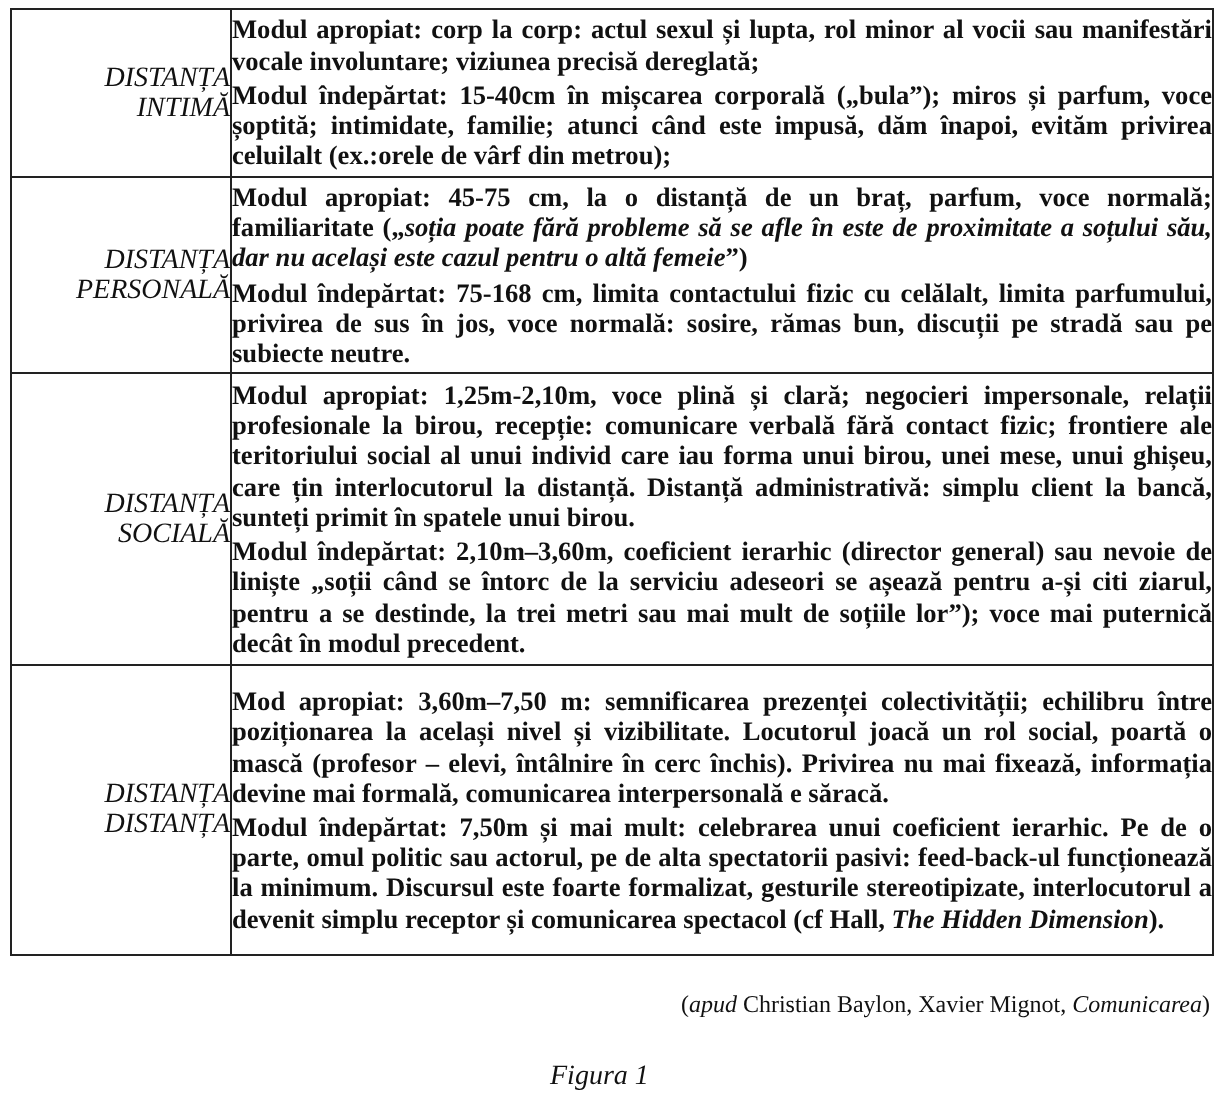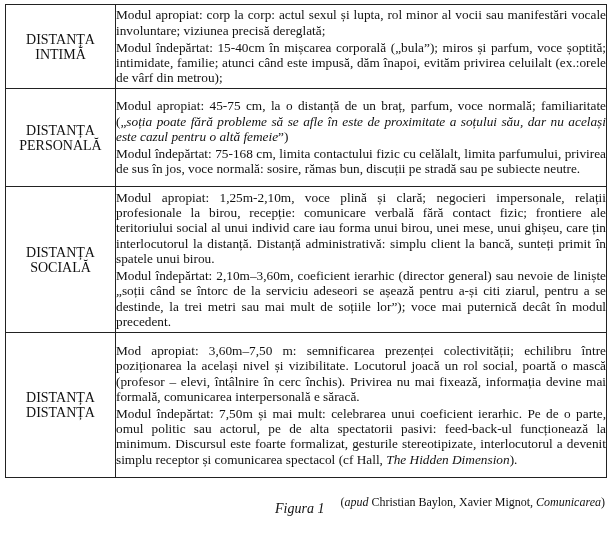--- a/index.html
+++ b/index.html
@@ -1,27 +1,27 @@
 <!DOCTYPE html>
 <html><head>
 <meta charset="utf-8">
 <style>
   html, body { margin:0; padding:0; background:#ffffff; }
   body { width:614px; height:556px; position:relative; overflow:hidden;
          font-family:"Liberation Serif","DejaVu Serif",serif; color:#111; }
   table.dist { position:absolute; left:5px; top:4px; width:602px;
          border-collapse:collapse; table-layout:fixed; }
   table.dist td { border:1.3px solid #222; vertical-align:middle; padding:0; }
-  td.label { width:109px; text-align:center; font-size:14px; line-height:15px; }
+  td.label { width:109px; text-align:right; font-size:14px; line-height:15px;font-style:italic; }
   td.desc { padding:1px 4px 2px 5px; font-size:13.3px; line-height:15.2px; text-align:justify; }
-  .para { margin:0 0 2px 0; }
+  .para { margin:0 0 2px 0;font-weight:bold; }
   .para:last-child { margin-bottom:0; }
   .ital { font-style:italic; }
   .citation { position:absolute; right:9px; top:495px; font-size:12px; }
-  .figure { position:absolute; left:275px; top:501px; font-size:14px; font-style:italic; }
+  .figure { position:absolute; left:275px; top:531px; font-size:14px; font-style:italic; }
 </style>
 </head>
 <body>
 
 <table class="dist">
   <tbody>
       <tr style="height:84px;">
     <td class="label">
       <div>DISTANȚA</div>
       <div>INTIMĂ</div>

